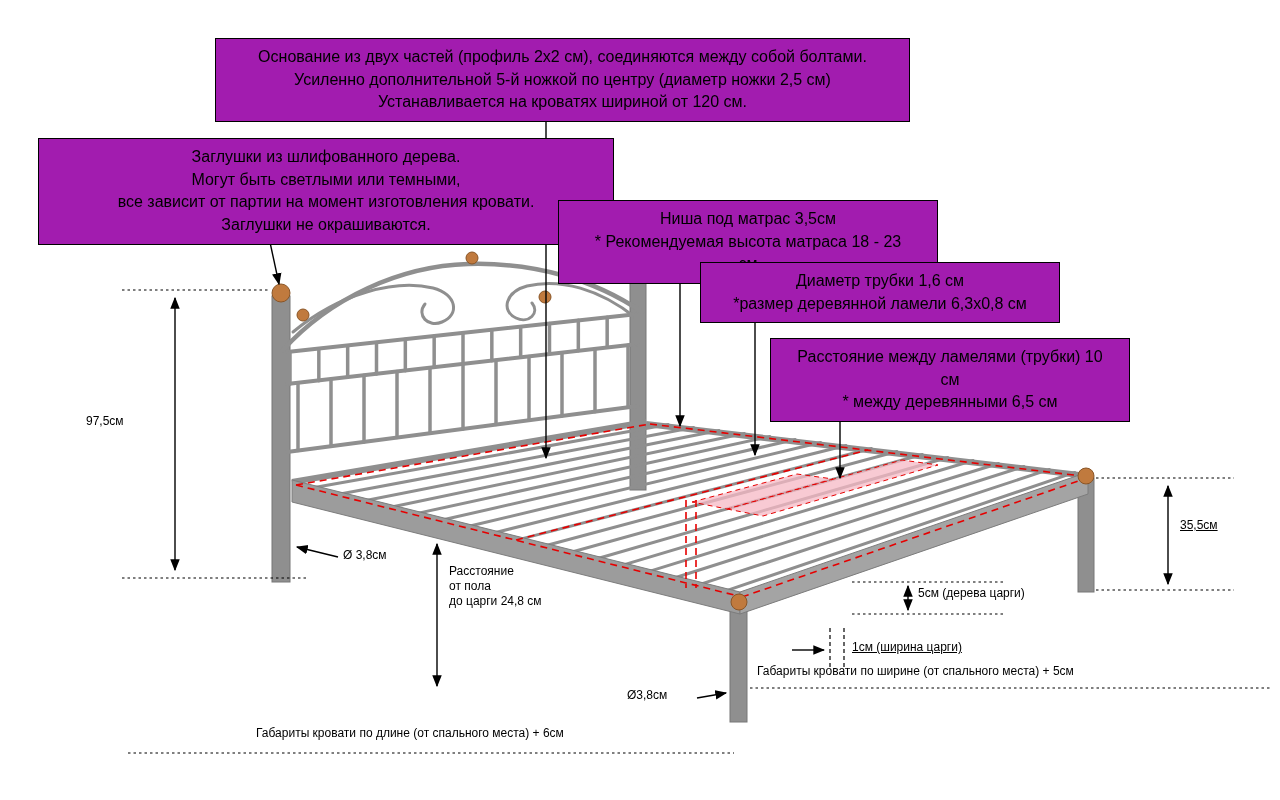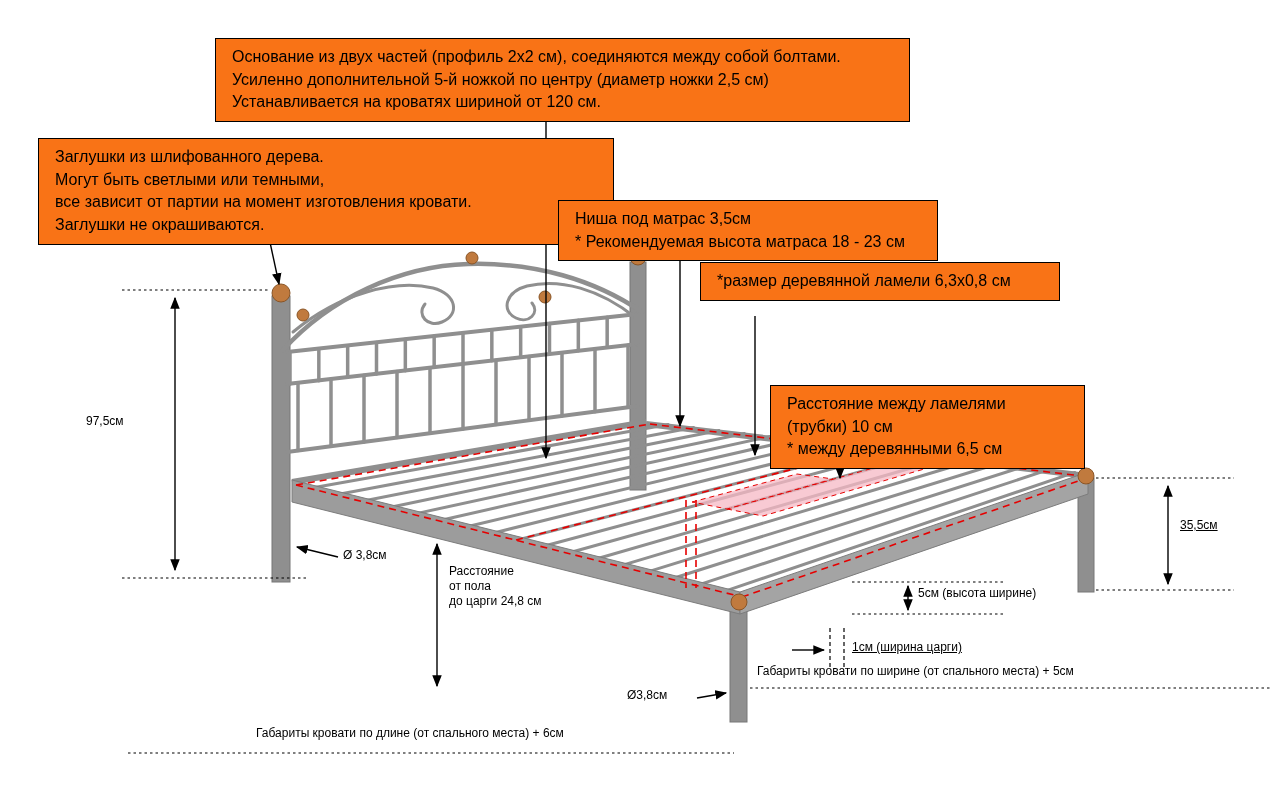--- a/index.html
+++ b/index.html
@@ -1,20 +1,20 @@
 <!DOCTYPE html>
 <html><head>
 <meta charset="utf-8">
 <style>
   * { box-sizing: border-box; }
   html,body { margin:0; padding:0; background:#fff; }
   body { font-family:"Liberation Sans", sans-serif; color:#000; }
   .canvas { position:relative; width:1280px; height:800px; background:#fff; overflow:hidden; }
   .canvas > svg { position:absolute; left:0; top:0; }
-  .box { position:absolute; background:#f97316; border:1.5px solid #000; padding:7px 16px; font-size:16px; line-height:1.42; }
+  .box { position:absolute; background:#a21caf; border:1.5px solid #000; padding:7px 26px; font-size:16px; line-height:1.42;text-align:center; }
   .lbl { position:absolute; font-size:12px; line-height:1.25; white-space:nowrap; }
   .lbl.multi { white-space:normal; }
 </style>
 </head>
 <body>
 
 <div class="canvas">
 
   <svg width="1280" height="800" viewBox="0 0 1280 800">
     <defs>
@@ -159,37 +159,38 @@
     <div>все зависит от партии на момент изготовления кровати.</div>
     <div>Заглушки не окрашиваются.</div>
   </div>
 
   <div class="box" style="left:558px; top:200px; width:380px;">
     <div>Ниша под матрас 3,5см</div>
     <div>* Рекомендуемая высота матраса 18 - 23 см</div>
   </div>
 
   <div class="box" style="left:700px; top:262px; width:360px;">
+    <div>Диаметр трубки 1,6 см</div>
     <div>*размер деревянной ламели 6,3x0,8 см</div>
   </div>
 
-  <div class="box" style="left:770px; top:338px; width:315px;margin-top:47px;">
+  <div class="box" style="left:770px; top:338px; width:360px;">
     <div>Расстояние между ламелями (трубки) 10 см</div>
     <div>* между деревянными 6,5 см</div>
   </div>
 
   <div class="lbl" style="left:86px; top:414px;">97,5см</div>
   <div class="lbl" style="left:1180px; top:518px;text-decoration:underline;">35,5см</div>
   <div class="lbl" style="left:343px; top:548px;">Ø 3,8см</div>
 
   <div class="lbl multi" style="left:449px; top:564px; width:180px;">
     <div>Расстояние</div>
     <div>от пола</div>
     <div>до царги 24,8 см</div>
   </div>
 
-  <div class="lbl" style="left:918px; top:586px;">5см (высота ширине)</div>
+  <div class="lbl" style="left:918px; top:586px;">5см (дерева царги)</div>
   <div class="lbl" style="left:852px; top:640px;text-decoration:underline;">1см (ширина царги)</div>
   <div class="lbl" style="left:627px; top:688px;text-align:center;">Ø3,8см</div>
   <div class="lbl" style="left:757px; top:664px;">Габариты кровати по ширине (от спального места) + 5см</div>
   <div class="lbl" style="left:256px; top:726px;">Габариты кровати по длине (от спального места) + 6см</div>
 
 </div>
 
 </body></html>

